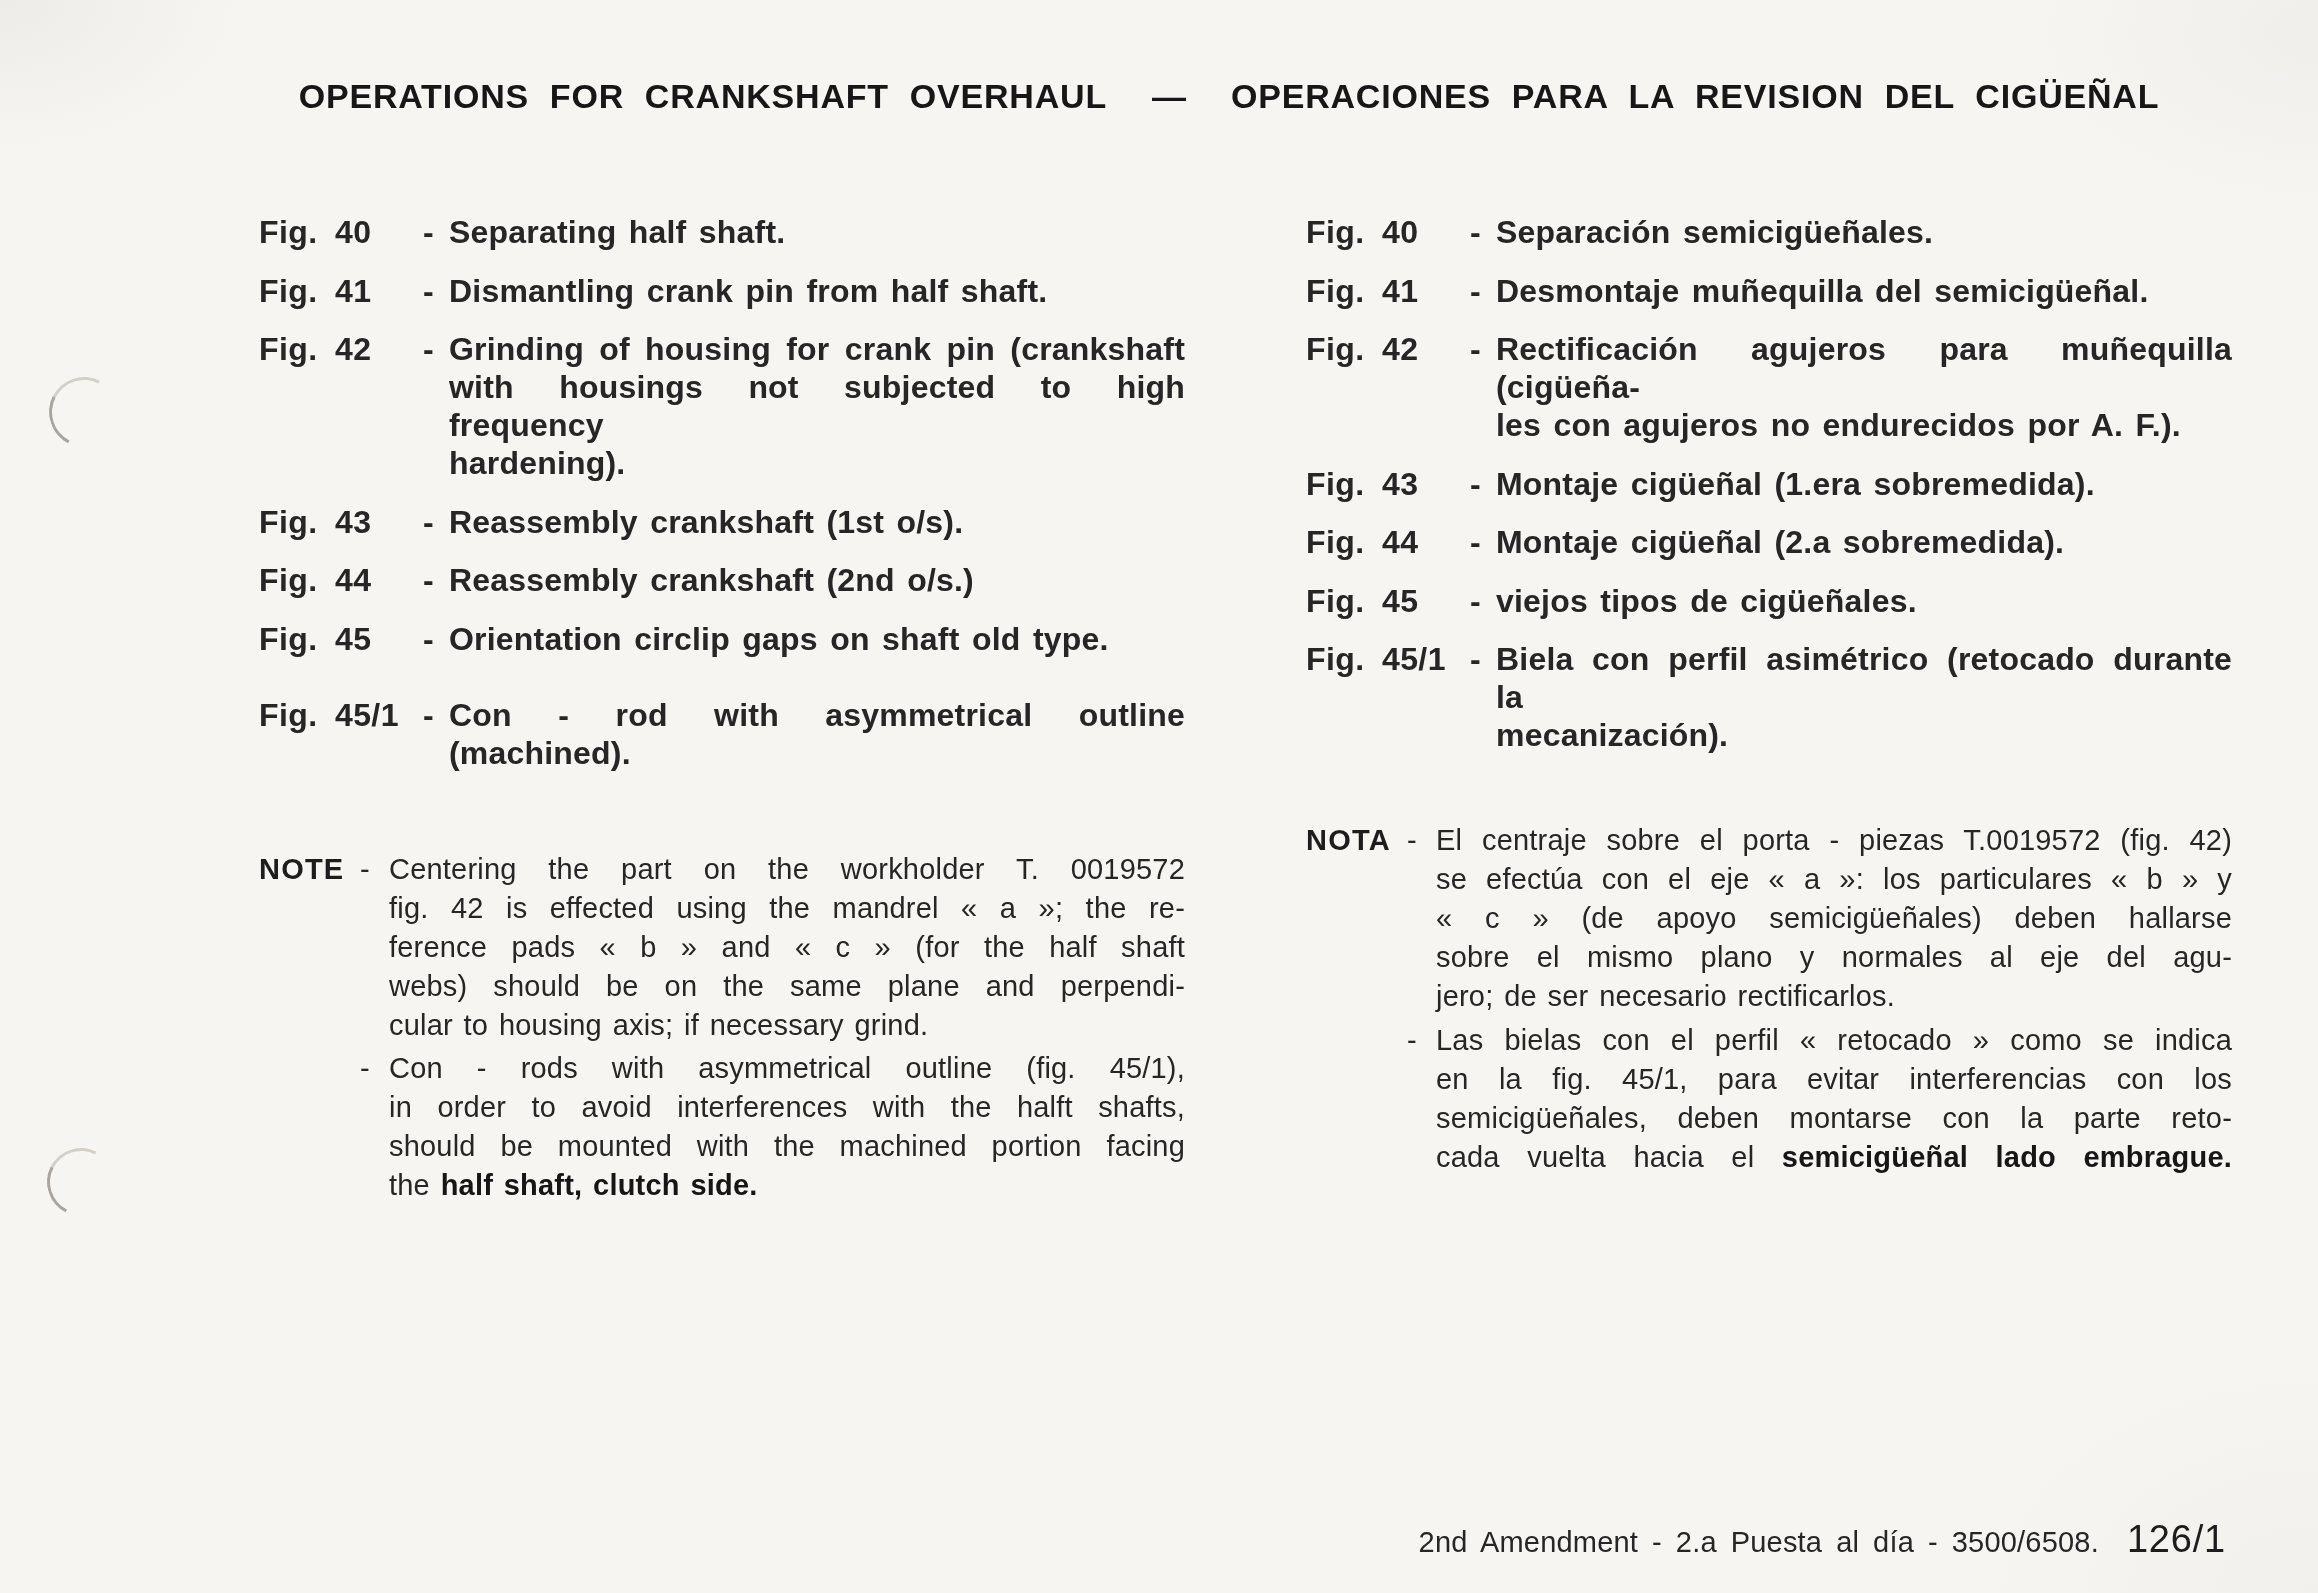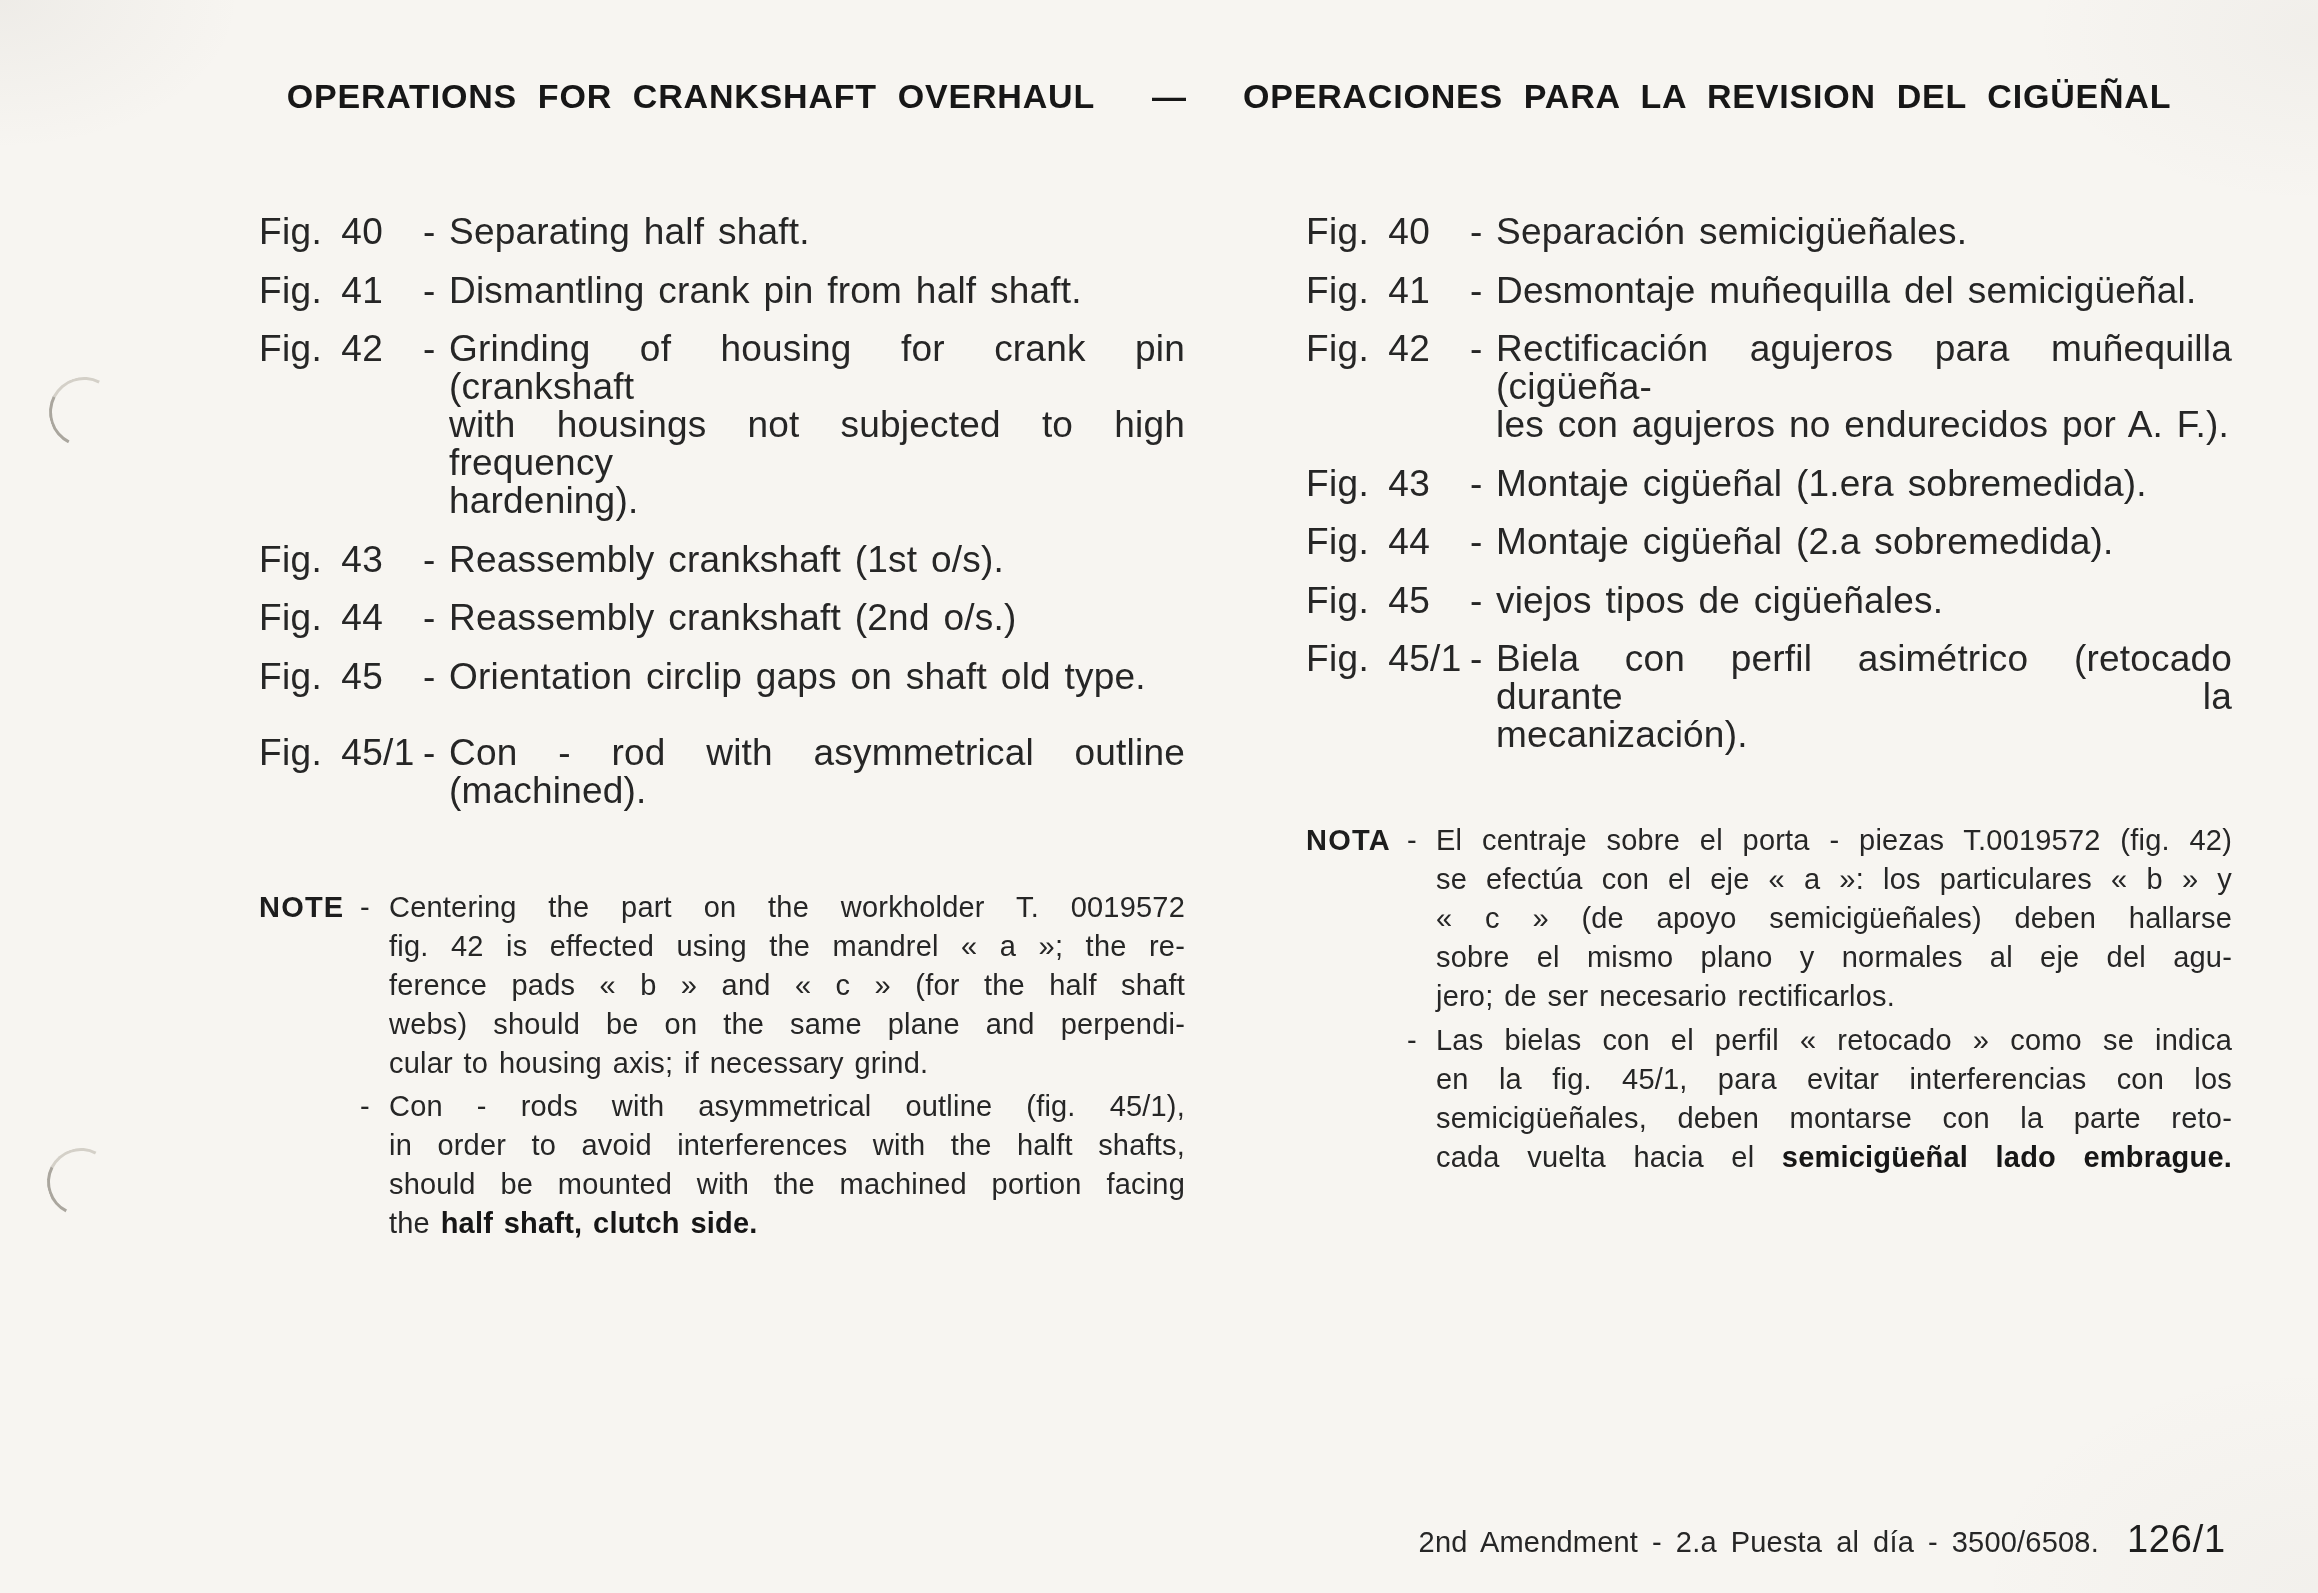--- a/index.html
+++ b/index.html
@@ -30,21 +30,21 @@
   .hole-1 { left: 49px;  top: 377px;  width: 64px; height: 64px; }
   .hole-2 { left: 47px;  top: 1148px; width: 62px; height: 62px; }
 
   
   .title-row {
     position: absolute;
     top: 77px; left: 0; right: 0;
     display: flex;
     justify-content: center;
     align-items: baseline;
-    gap: 57px;
+    gap: 45px;
     padding-left: 139px;
   }
   .title-row h1 {
     margin: 0;
     font-size: 34px;
     font-weight: bold;
     letter-spacing: 0.8px;
     word-spacing: 10.6px;
     color: #171717;
     white-space: nowrap;
@@ -61,22 +61,23 @@
     top: 213px;
     width: 926px;
   }
   .col-en { left: 259px; }
   .col-es { left: 1306px; }
 
   .fig-row {
     display: grid;
     grid-template-columns: 164px 26px 1fr;
     margin-bottom: 20.5px;
-    font-size: 37px;
+    font-size: 32px;
     line-height: 38px;
+    font-weight: bold;
   }
   .fig-row.gap-lg { margin-top: 38px; }
   .fig-label { word-spacing: 8.2px; letter-spacing: 0.4px; }
   .fig-dash { text-align: left; }
   .fig-text { word-spacing: 3.3px; letter-spacing: 0.2px; }
 
   .tline { text-align: justify; }
   .tline.jfull { text-align-last: justify; }
 
   

